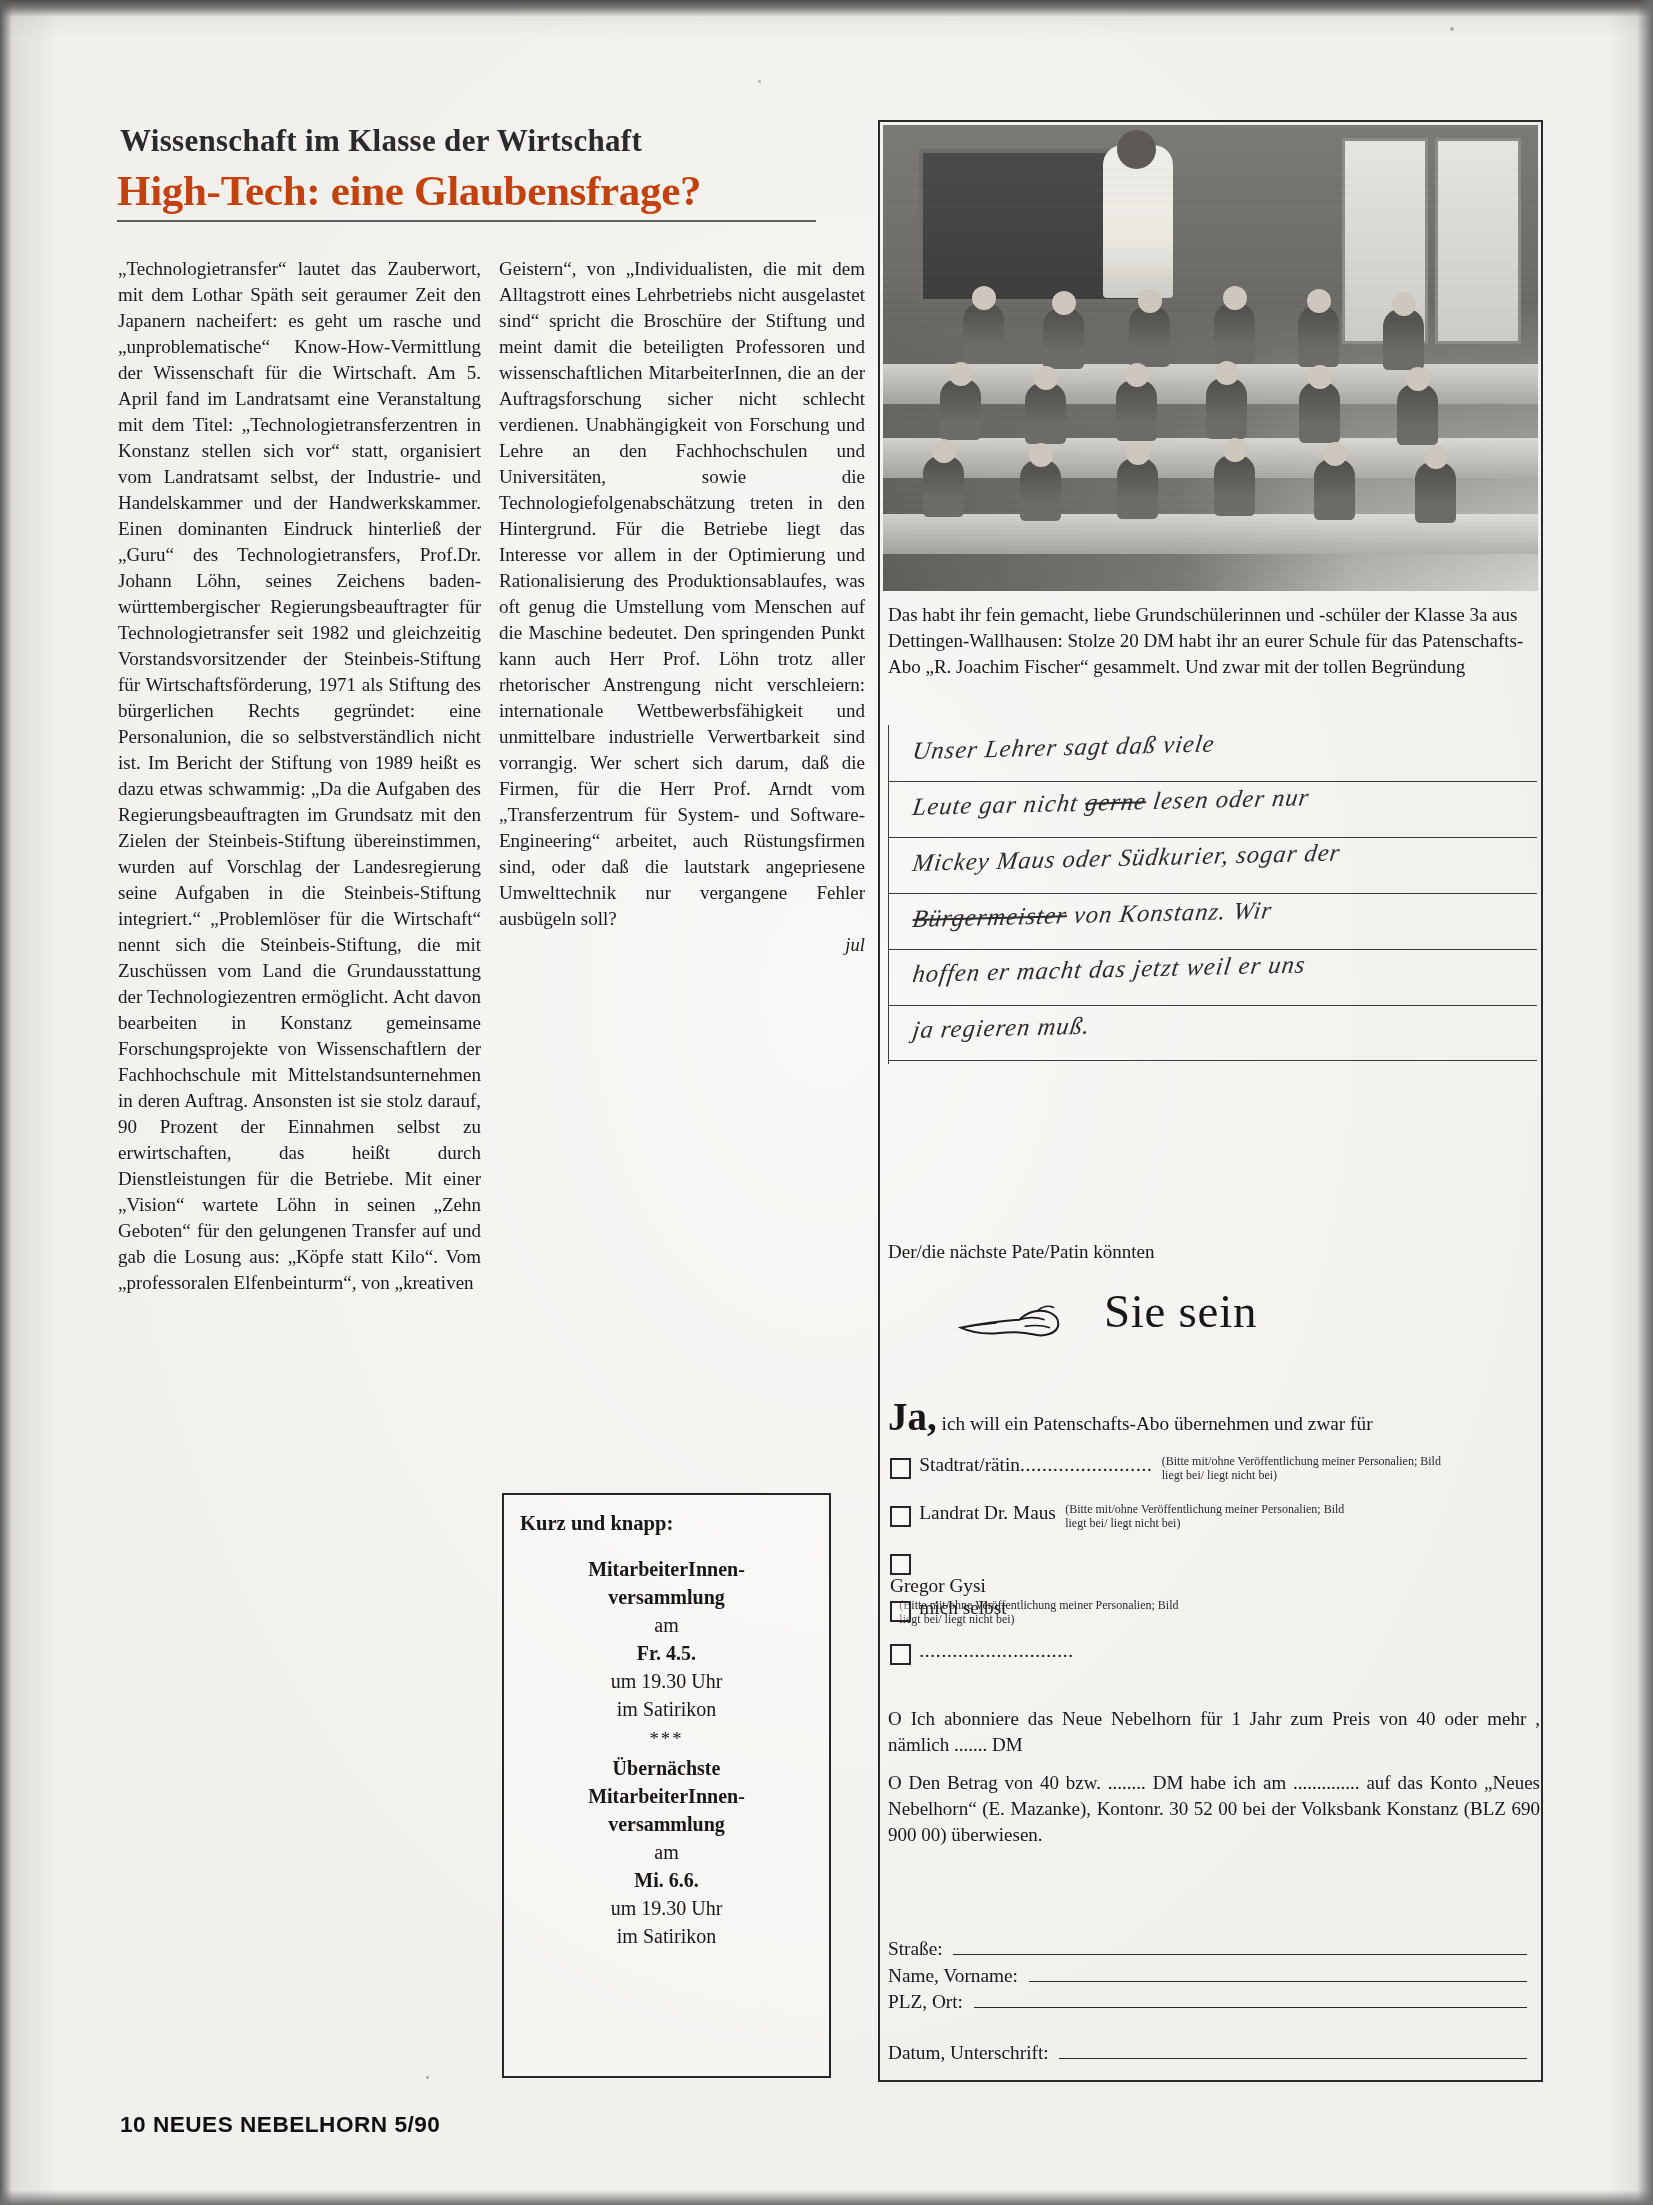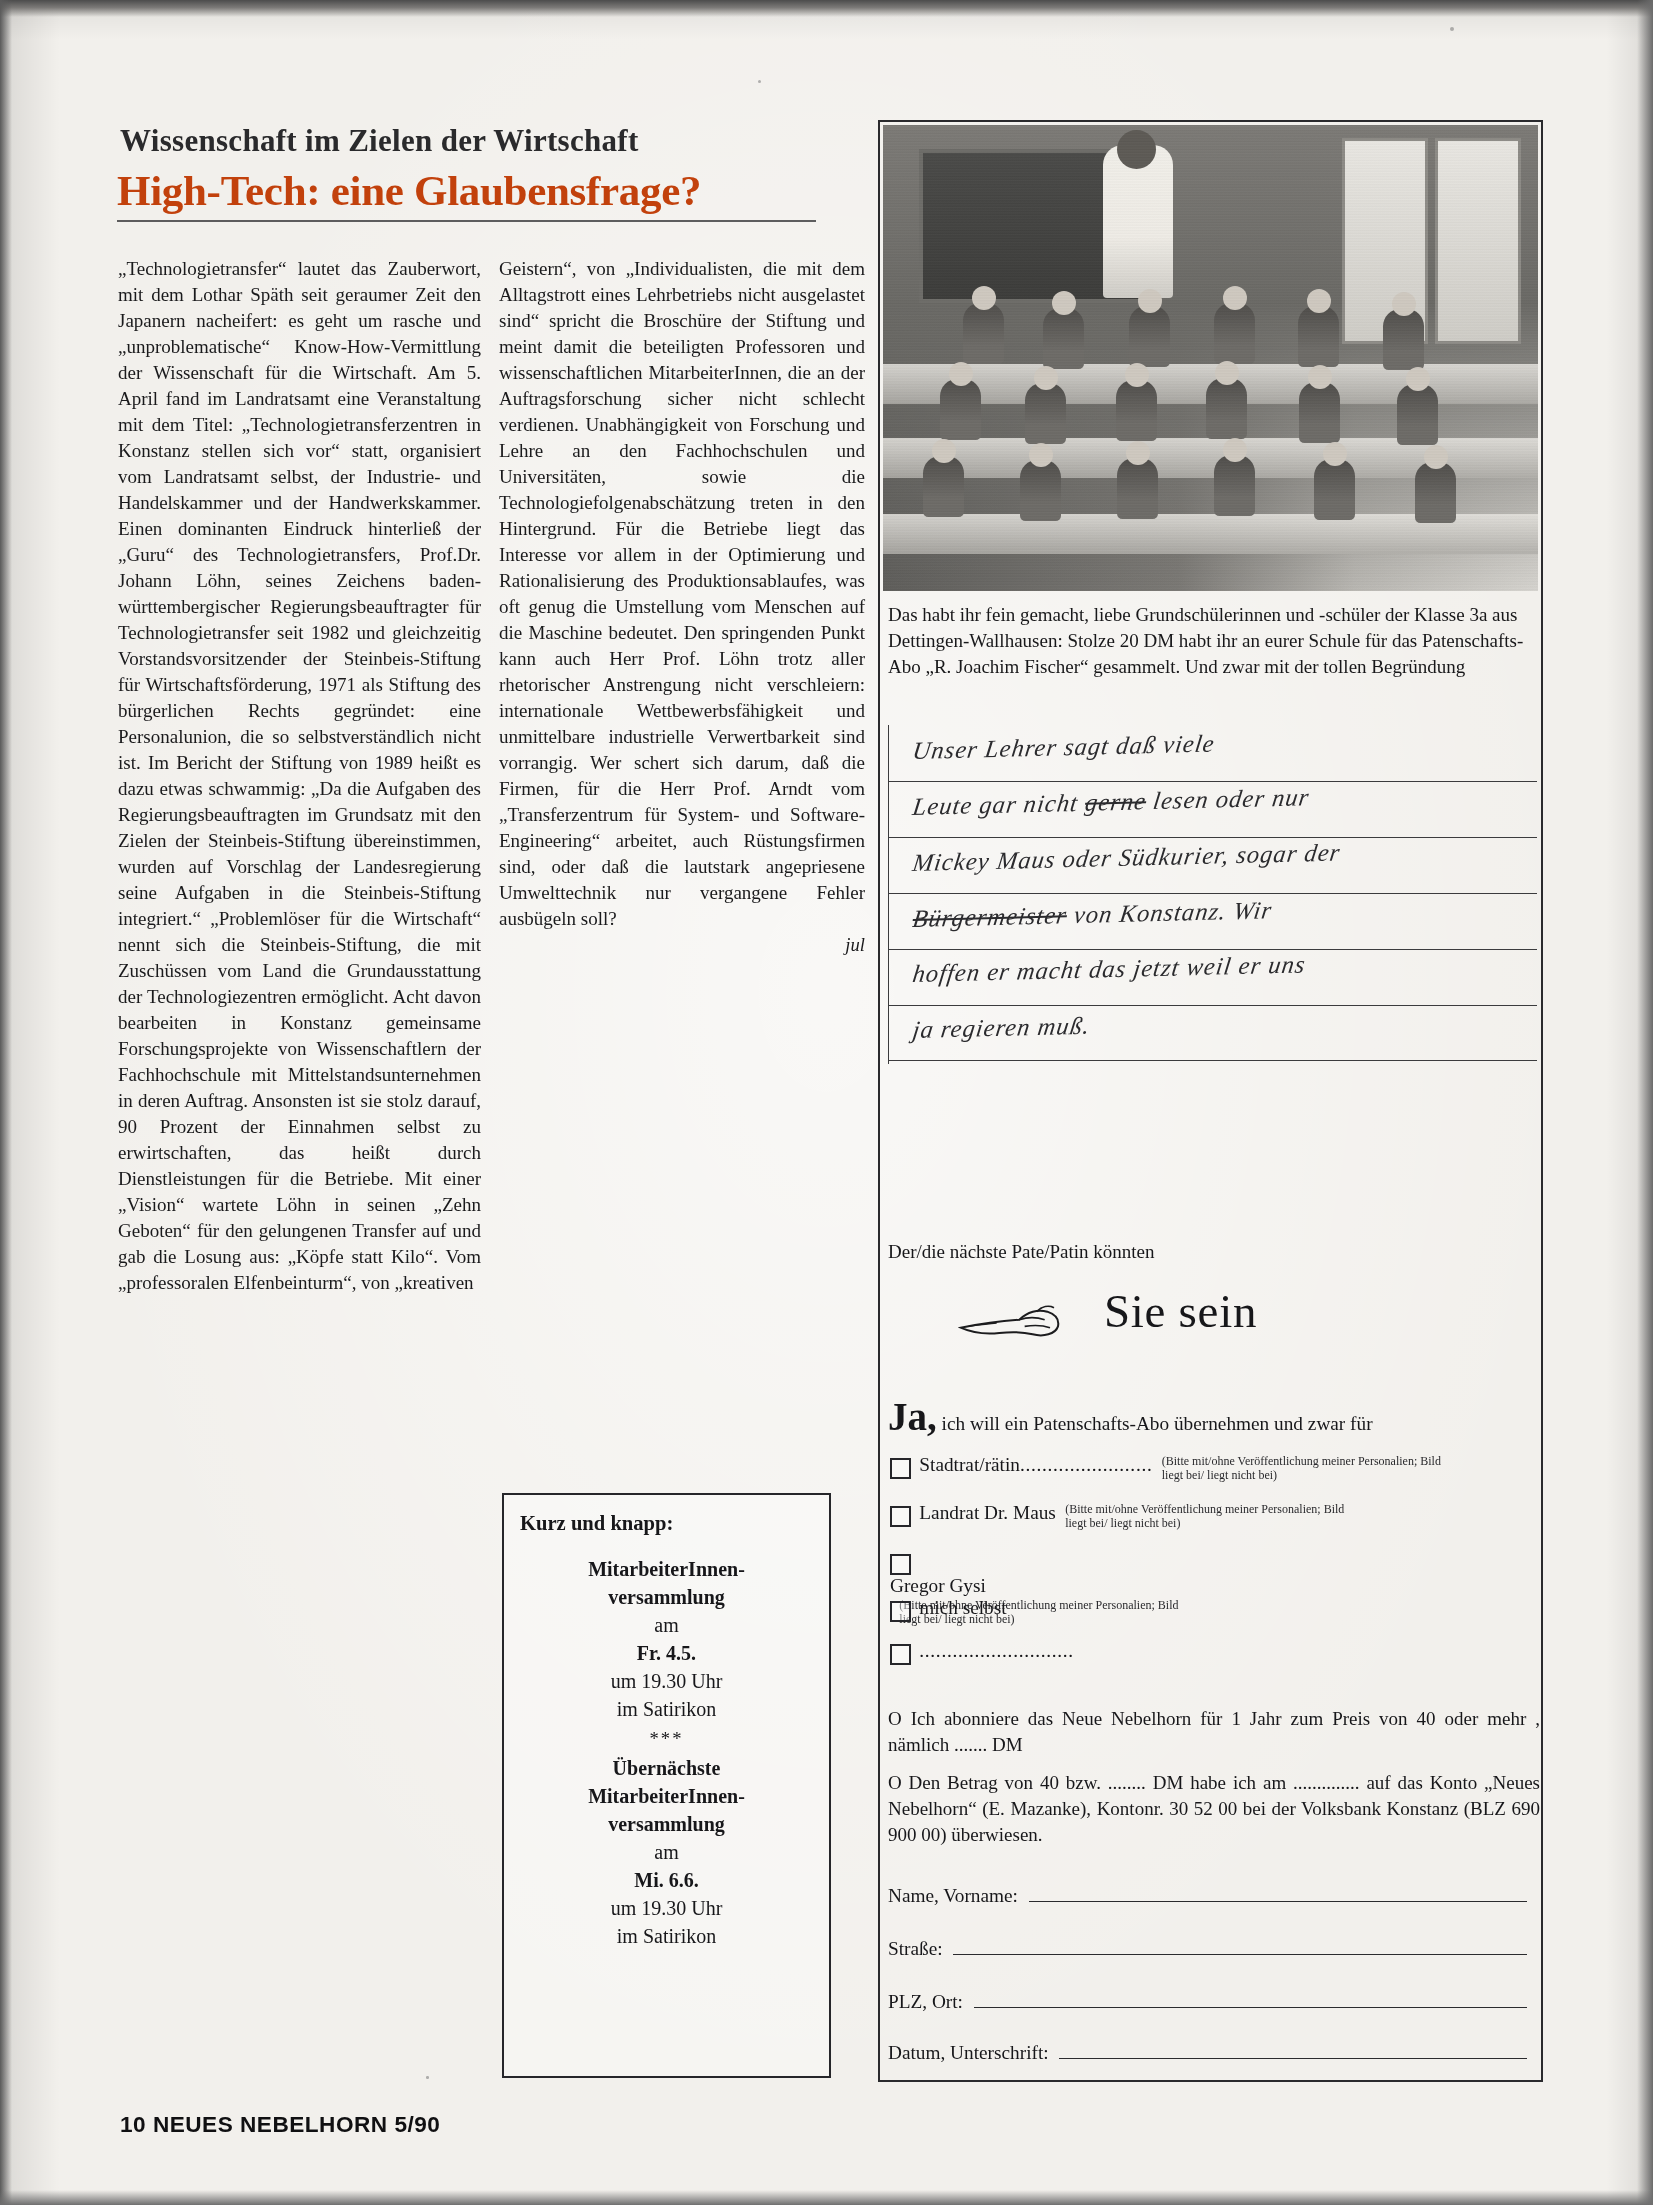--- a/index.html
+++ b/index.html
@@ -389,21 +389,21 @@
 
 <div class="page">
 
   <div class="paper-tone"></div>
   <div class="edge-dark-top"></div>
   <div class="edge-dark-left"></div>
   <div class="edge-dark-right"></div>
   <div class="edge-dark-bottom"></div>
 
   <div class="kicker">
-    <span>Wissenschaft im Zielen der Wirtschaft</span>
+    <span>Wissenschaft im Klasse der Wirtschaft</span>
   </div>
   <div class="headline">
     <span>High-Tech: eine Glaubensfrage?</span>
   </div>
   <div class="headline-rule"></div>
 
   <div class="col col-1">
     <p>„Technologietransfer“ lautet das Zauberwort, mit dem Lothar Späth seit geraumer Zeit den Japanern nacheifert: es geht um rasche und „unproblematische“ Know-How-Vermittlung der Wissenschaft für die Wirtschaft. Am 5. April fand im Landratsamt eine Veranstaltung mit dem Titel: „Technologietransferzentren in Konstanz stellen sich vor“ statt, organisiert vom Landratsamt selbst, der Industrie- und Handelskammer und der Handwerkskammer. Einen dominanten Eindruck hinterließ der „Guru“ des Technologietransfers, Prof.Dr. Johann Löhn, seines Zeichens baden-württembergischer Regierungsbeauftragter für Technologietransfer seit 1982 und gleichzeitig Vorstandsvorsitzender der Steinbeis-Stiftung für Wirtschaftsförderung, 1971 als Stiftung des bürgerlichen Rechts gegründet: eine Personalunion, die so selbstverständlich nicht ist. Im Bericht der Stiftung von 1989 heißt es dazu etwas schwammig: „Da die Aufgaben des Regierungsbeauftragten im Grundsatz mit den Zielen der Steinbeis-Stiftung übereinstimmen, wurden auf Vorschlag der Landesregierung seine Aufgaben in die Steinbeis-Stiftung integriert.“ „Problemlöser für die Wirtschaft“ nennt sich die Steinbeis-Stiftung, die mit Zuschüssen vom Land die Grundausstattung der Technologiezentren ermöglicht. Acht davon bearbeiten in Konstanz gemeinsame Forschungsprojekte von Wissenschaftlern der Fachhochschule mit Mittelstandsunternehmen in deren Auftrag. Ansonsten ist sie stolz darauf, 90 Prozent der Einnahmen selbst zu erwirtschaften, das heißt durch Dienstleistungen für die Betriebe. Mit einer „Vision“ wartete Löhn in seinen „Zehn Geboten“ für den gelungenen Transfer auf und gab die Losung aus: „Köpfe statt Kilo“. Vom „professoralen Elfenbeinturm“, von „kreativen</p>
   </div>
 
@@ -538,21 +538,21 @@
   </div>
 
   <div class="checkrow" style="top:1640px;">
     <span class="chk"></span>
     <span class="dotfill">............................</span>
   </div>
 
   <div class="oline" style="top:1706px;">O   Ich abonniere das Neue Nebelhorn für 1 Jahr zum Preis von 40 oder mehr , nämlich ....... DM</div>
   <div class="oline" style="top:1770px;">O   Den Betrag von 40 bzw. ........ DM habe ich am .............. auf das Konto „Neues Nebelhorn“ (E. Mazanke), Kontonr. 30 52 00 bei der Volksbank Konstanz (BLZ 690 900 00) überwiesen.</div>
 
-  <div class="fieldrow" style="top:1884px;">
+  <div class="fieldrow" style="top:1964px;">
     <span class="lbl">Name, Vorname:</span>
     <span class="rule"></span>
   </div>
   <div class="fieldrow" style="top:1937px;">
     <span class="lbl">Straße:</span>
     <span class="rule"></span>
   </div>
   <div class="fieldrow" style="top:1990px;">
     <span class="lbl">PLZ, Ort:</span>
     <span class="rule"></span>

